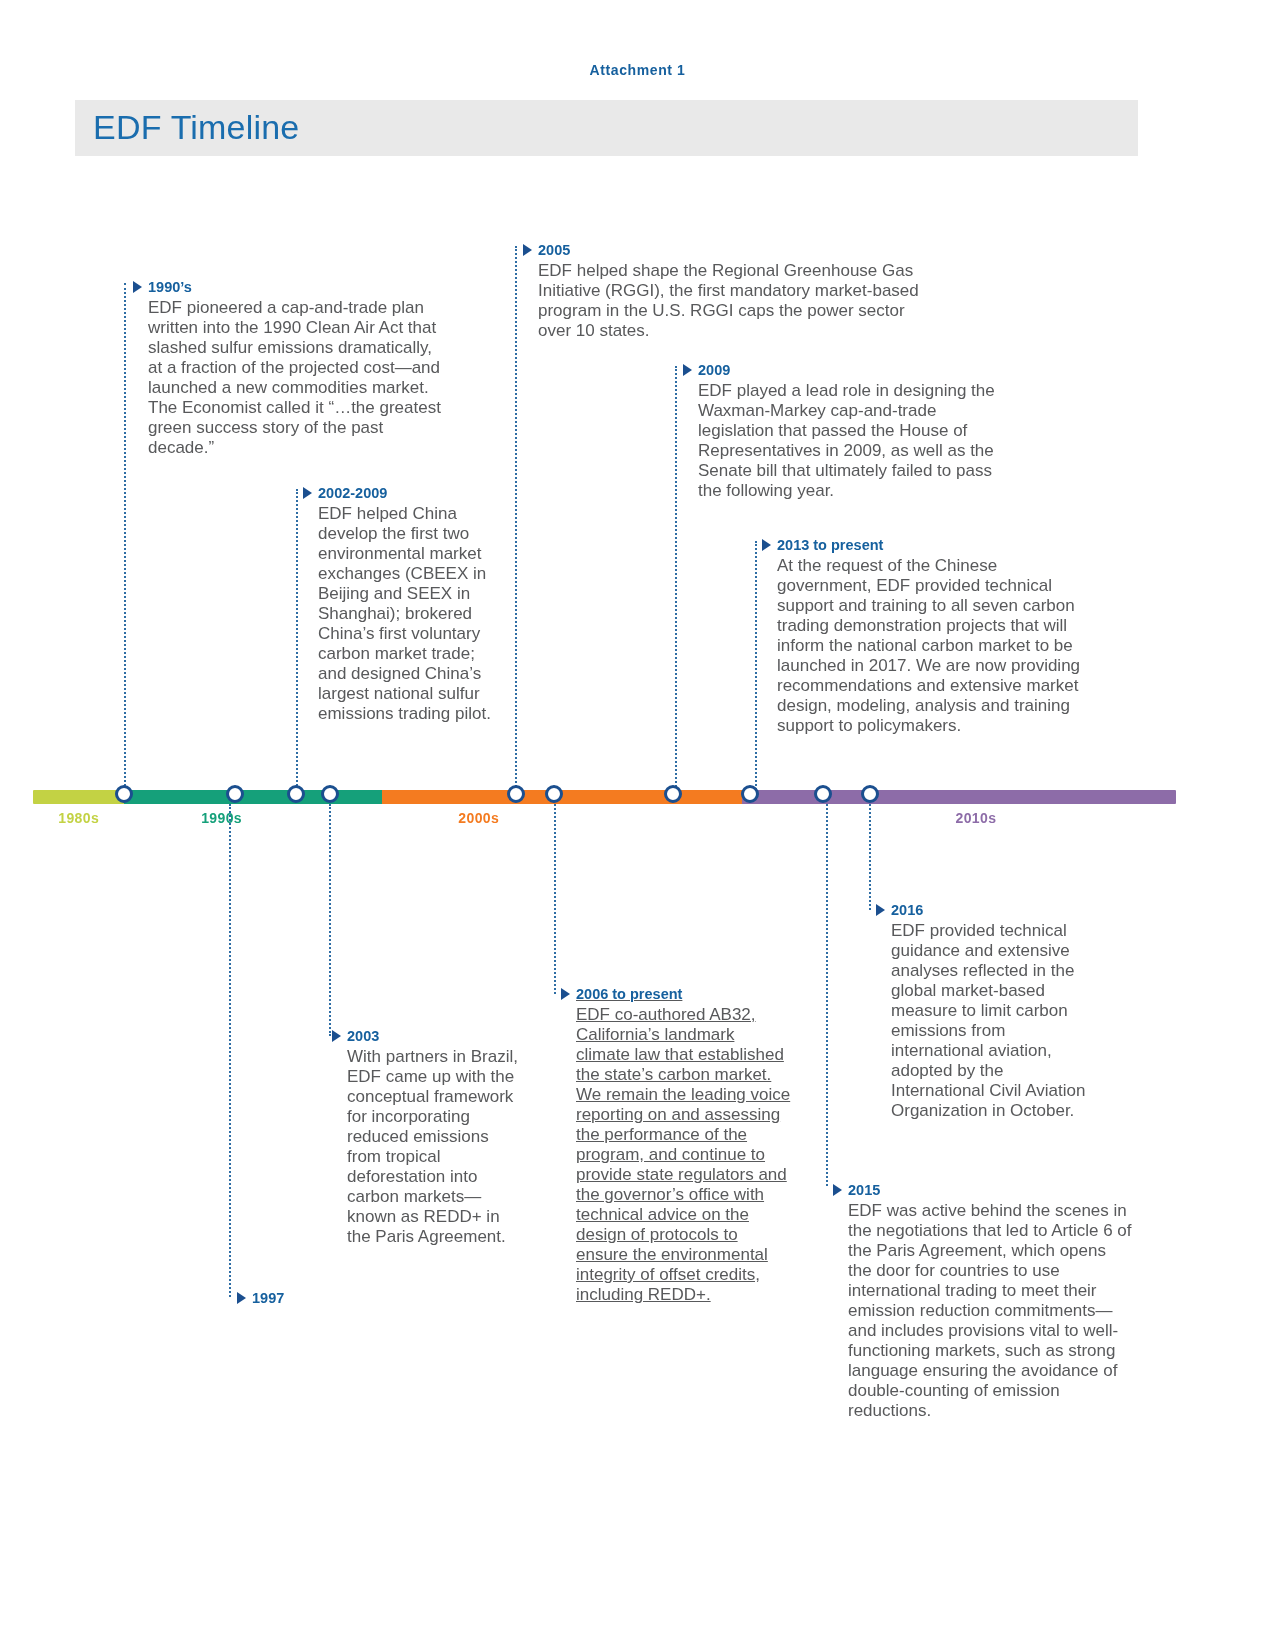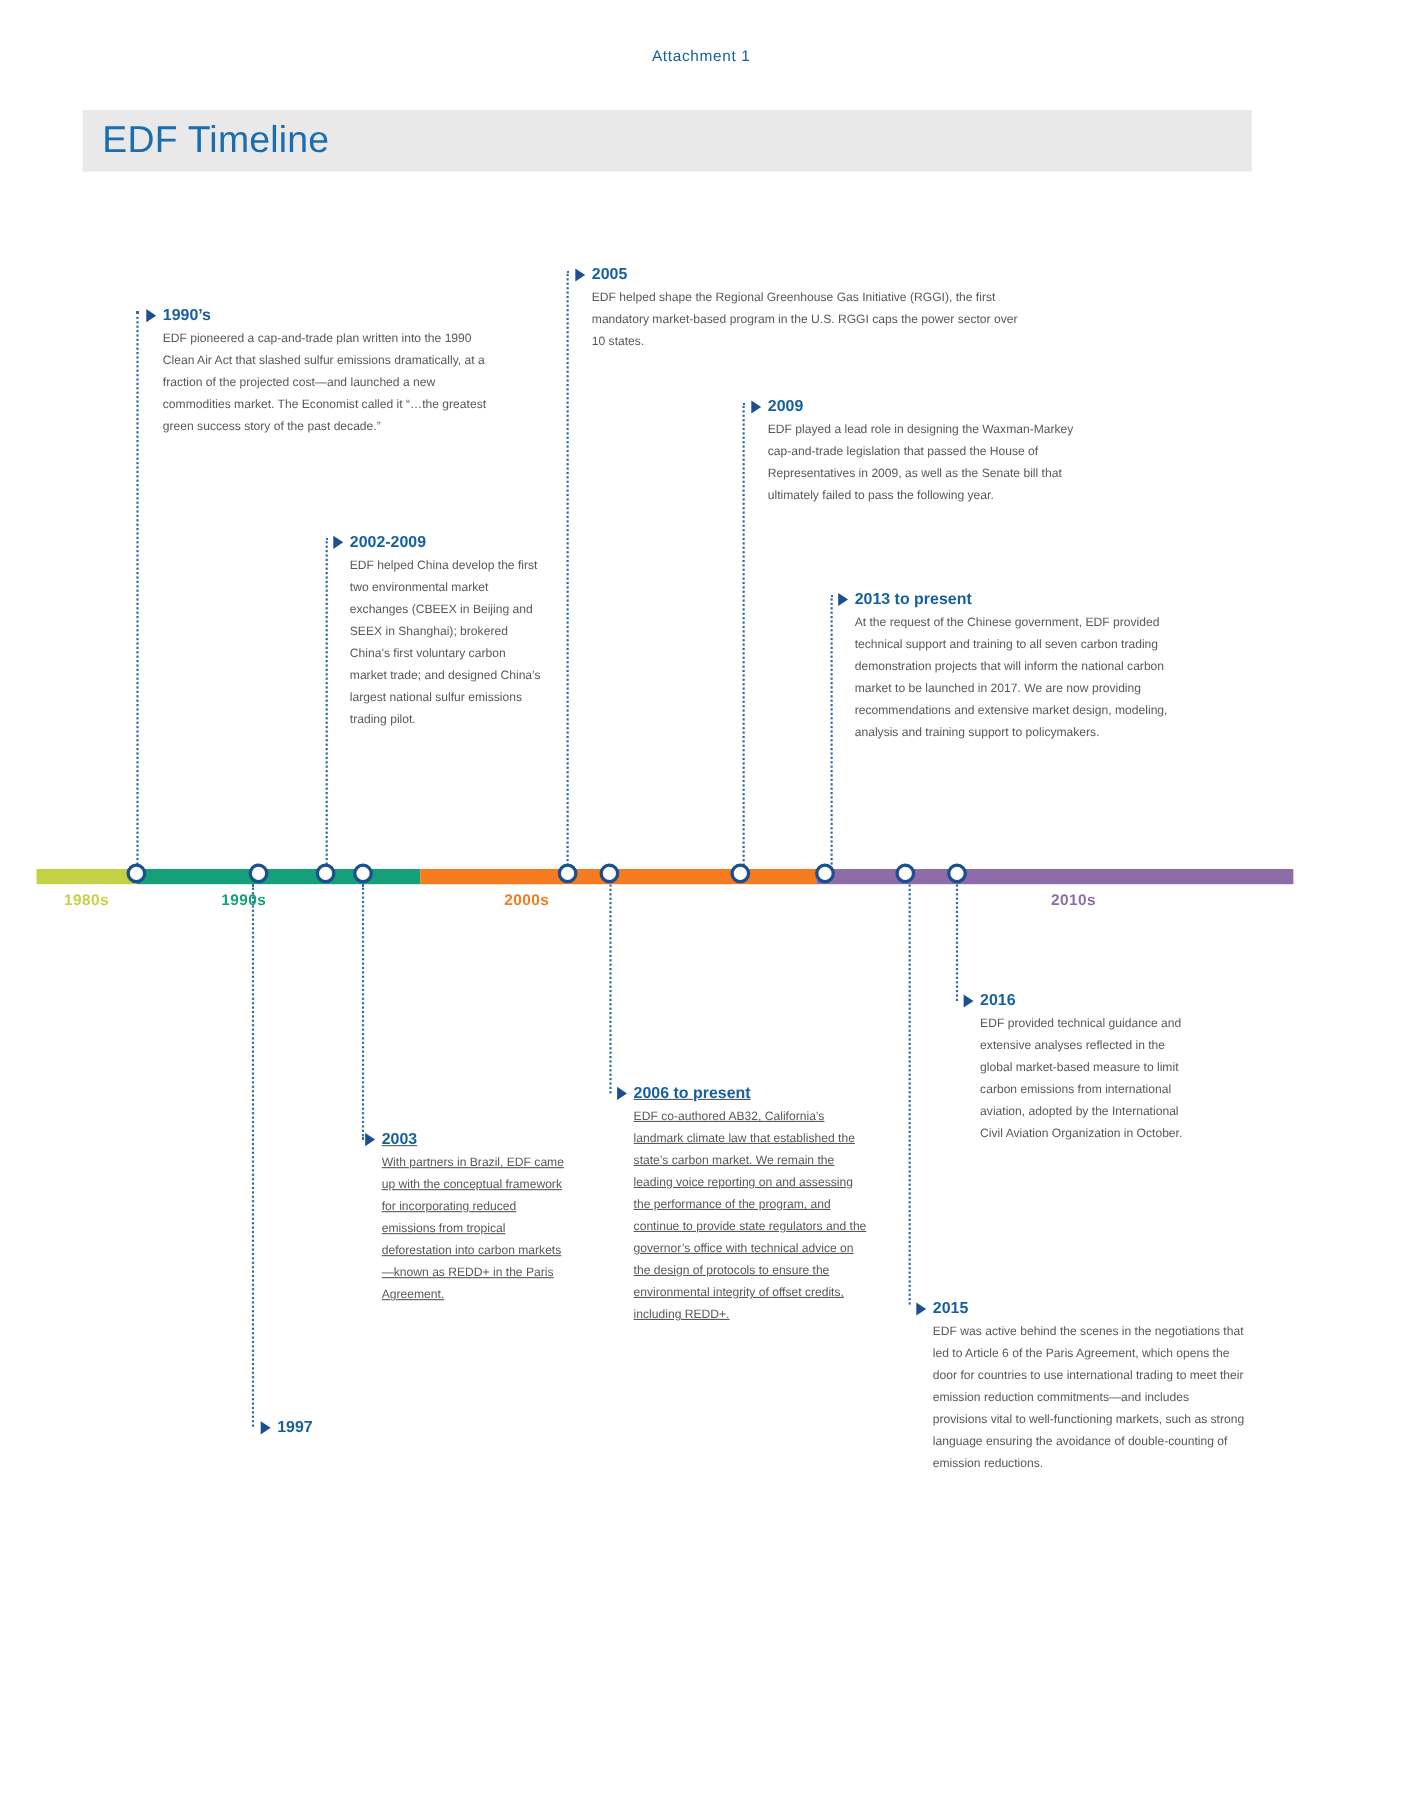--- a/index.html
+++ b/index.html
@@ -17,26 +17,26 @@
     width: 1275px;
     height: 1651px;
     margin: 0 auto;
     background: #ffffff;
     overflow: hidden;
   }
 
   
   .attachment-label {
     position: absolute;
-    top: 42px;
+    top: 62px;
     left: 0;
     width: 1275px;
     text-align: center;
     font-size: 14px;
-    font-weight: normal;
+    font-weight: bold;
     letter-spacing: 0.6px;
     color: #16609e;
   }
   .title-band {
     position: absolute;
     top: 100px;
     left: 75px;
     width: 1063px;
     height: 56px;
     background: #e9e9e9;
@@ -108,21 +108,21 @@
   }
   .event .ev-head {
     font-size: 14.5px;
     font-weight: bold;
     color: #16609e;
     line-height: 20px;
     margin: 0 0 1px 0;
     white-space: nowrap;
   }
   .event .ev-body {
-    font-size: 11px;
+    font-size: 17px;
     line-height: 20px;
     color: #58595b;
     margin: 0;
   }
   .arrow-marker {
     position: absolute;
     left: -15px;
     top: 4px;
     width: 0;
     height: 0;
@@ -231,21 +231,21 @@
   </div>
 
   <div class="event" style="left:576px; top:984px; width:215px;text-decoration:underline;">
     <div class="ev-inner">
       <span class="arrow-marker"></span>
       <p class="ev-head">2006 to present</p>
       <p class="ev-body">EDF co-authored AB32, California’s landmark climate law that established the state’s carbon market. We remain the leading voice reporting on and assessing the performance of the program, and continue to provide state regulators and the governor’s office with technical advice on the design of protocols to ensure the environmental integrity of offset credits, including REDD+.</p>
     </div>
   </div>
 
-  <div class="event" style="left:347px; top:1026px; width:172px;text-decoration:underline;">
+  <div class="event" style="left:347px; top:1026px; width:172px;">
     <div class="ev-inner">
       <span class="arrow-marker"></span>
       <p class="ev-head">2003</p>
       <p class="ev-body">With partners in Brazil, EDF came up with the conceptual framework for incorporating reduced emissions from tropical deforestation into carbon markets—known as REDD+ in the Paris Agreement.</p>
     </div>
   </div>
 
   <div class="event" style="left:848px; top:1180px; width:285px;">
     <div class="ev-inner">
       <span class="arrow-marker"></span>

